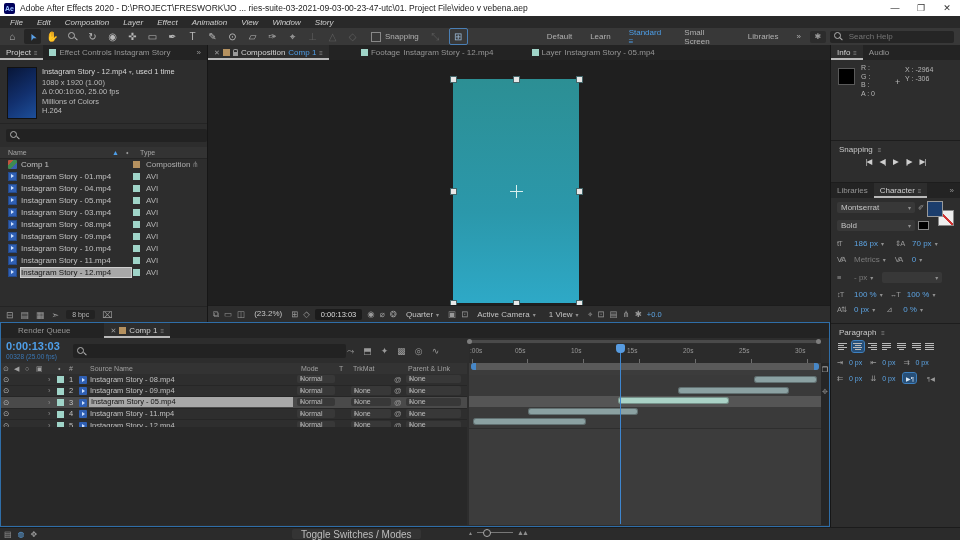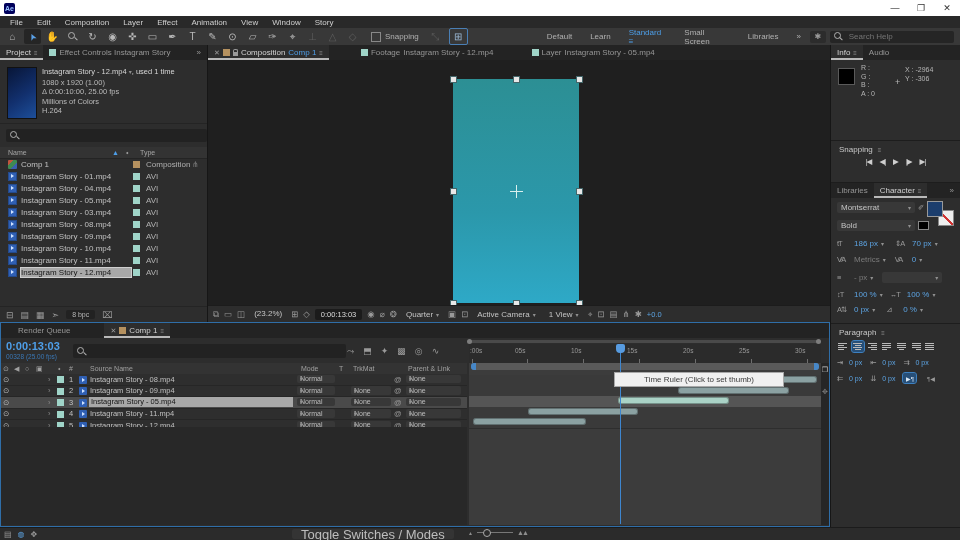--- a/index.html
+++ b/index.html
@@ -16,21 +16,21 @@
   #titlebar{left:0;top:0;width:960px;height:16px;background:#ffffff;color:#1a1a1a;
             display:flex;align-items:center;font-size:8.5px;}
   #ae-logo{width:11px;height:11px;margin:0 5px 0 4px;background:#00005b;color:#99c2ff;
            font-size:7px;font-weight:bold;display:flex;align-items:center;justify-content:center;border-radius:2px;}
   #win-controls{margin-left:auto;display:flex;}
   #win-controls span{width:26px;text-align:center;font-size:9px;color:#333;cursor:default;}
 
   
   #menubar{left:0;top:16px;width:960px;height:12px;background:#292929;display:flex;align-items:center;
            font-size:8px;color:#cfcfcf;padding-left:4px;box-sizing:border-box;gap:2px;}
-  .menu-item{padding:0 6px;}
+  .menu-item{padding:0 6px;font-style:italic;}
 
   
   #toolbarrow{left:0;top:28px;width:960px;height:17px;background:#383838;display:flex;align-items:center;
               font-size:10px;color:#b8b8b8;padding-left:4px;box-sizing:border-box;}
   .tool{width:17px;height:15px;display:flex;align-items:center;justify-content:center;border-radius:2px;}
   .tool.selected{background:#252525;color:#5aa0e6;}
   .tool.dimt{color:#5d5d5d;}
   .tool.boxed{border:1px solid #4a7fb5;color:#9ab8d4;}
   .rotsel{display:inline-block;transform:rotate(-115deg);font-size:9px;}
   .mag{position:relative;width:9px;height:9px;display:inline-block;}
@@ -187,31 +187,32 @@
                  font-size:7px;color:#c9c9c9;}
   #tooltip{position:absolute;left:613px;top:49px;width:170px;height:15px;background:#f0f0f0;
            border:1px solid #a8a8a8;color:#3a3a3a;font-size:8px;display:flex;align-items:center;
            justify-content:center;box-sizing:border-box;}
 
   
   #bottombar{left:0;top:527px;width:960px;height:13px;background:#2b2b2b;border-top:1px solid #1b1b1b;
              display:flex;align-items:center;font-size:8px;color:#9a9a9a;box-sizing:border-box;}
   #bb-icons{display:flex;gap:6px;padding-left:4px;font-size:8px;}
   #toggle-btn{position:absolute;left:292px;top:529px;background:#343434;border-radius:2px;height:10px;
-              display:flex;align-items:center;padding:0 9px;font-size:13px;color:#bdbdbd;}
+              display:flex;align-items:center;padding:0 9px;font-size:10px;color:#bdbdbd;}
   #zoomslider{position:absolute;left:468px;top:529px;display:flex;align-items:center;gap:4px;color:#8e8e8e;}
   #zs-track{width:36px;height:1px;background:#777;position:relative;}
   #zs-knob{position:absolute;left:6px;top:-3px;width:6px;height:6px;border:1px solid #aaa;border-radius:50%;background:#2b2b2b;}
   .mtn-s{font-size:5px;} .mtn-l{font-size:7px;letter-spacing:-2px;}
 </style>
 </head>
 <body>
 
 <div id="titlebar" class="abs">
   <span id="ae-logo">Ae</span>
+  <span>Adobe After Effects 2020 - D:\PROJECT\FRESWORK\JO ... ries-suite-03-2021-09-03-00-23-47-utc\01. Project File\video v vebena.aep</span>
   <div id="win-controls">
     <span>—</span>
     <span>❐</span>
     <span>✕</span>
   </div>
 </div>
 
 <div id="menubar" class="abs">
     <span class="menu-item">File</span>
     <span class="menu-item">Edit</span>
@@ -834,21 +835,20 @@
         <div class="bar" style="left: 4px; width: 113px;"></div>
       </div>
     </div>
   <div id="workarea"></div>
   <div id="playhead-line"></div>
   <div id="playhead-head"></div>
   <div id="tl-rightstrip">
     <span>❒</span>
     <span class="dim">✥</span>
   </div>
-  <div id="tooltip">Time Ruler (Click to set thumb)</div>
 </div>
 
 <div id="bottombar" class="abs">
   <span id="bb-icons">
       <span>▤</span>
       <span style="color: rgb(92, 163, 226);">◍</span>
       <span>✥</span>
     </span>
 </div>
 <div id="toggle-btn" class="abs">Toggle Switches / Modes</div>

